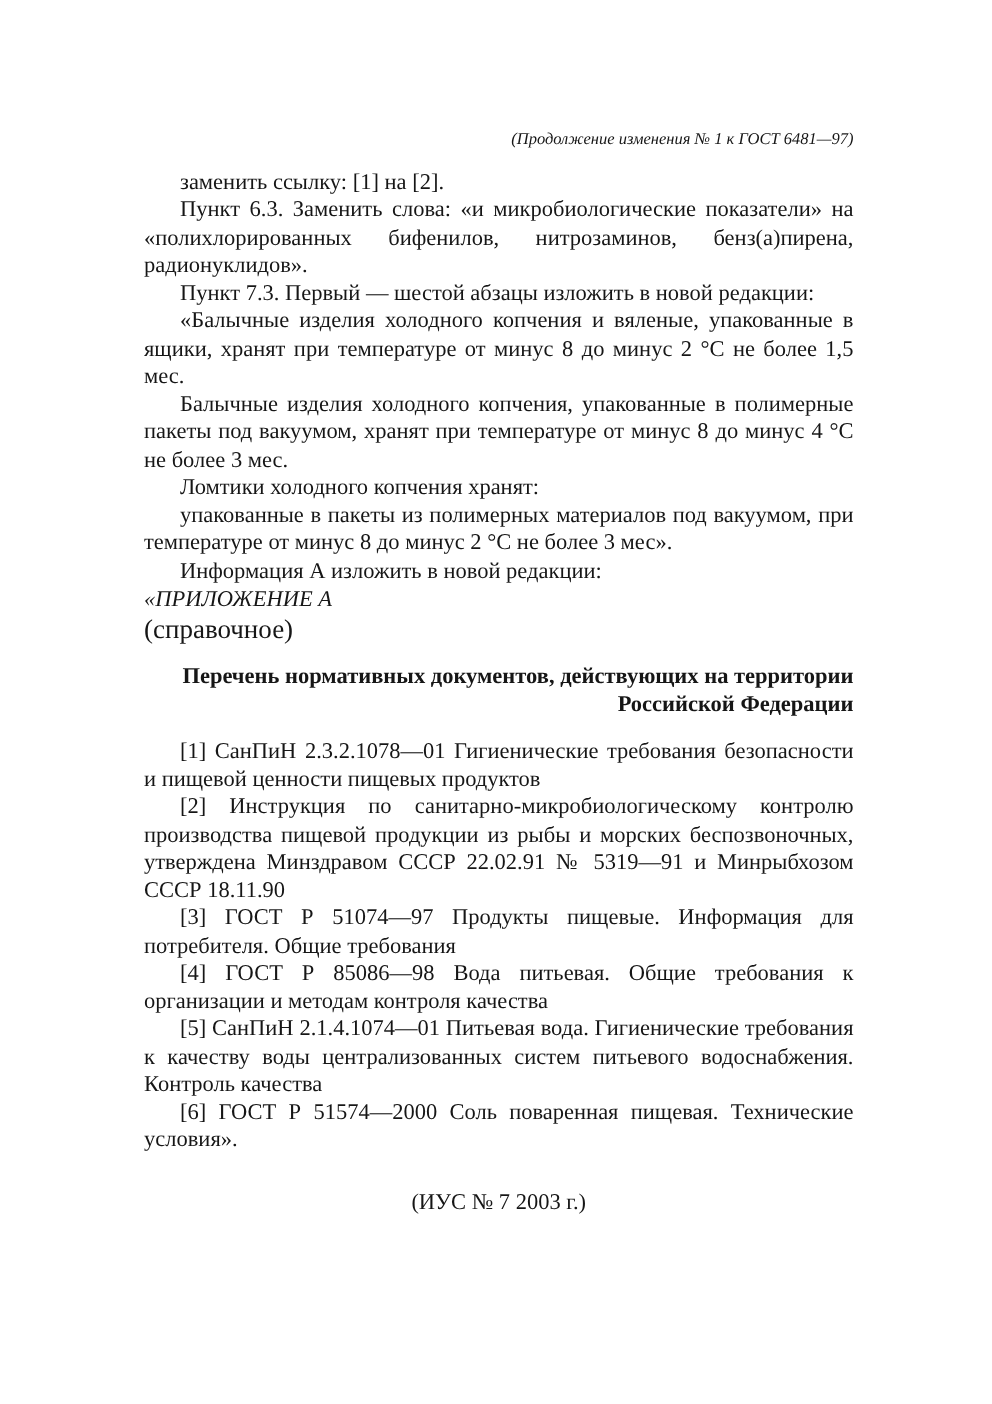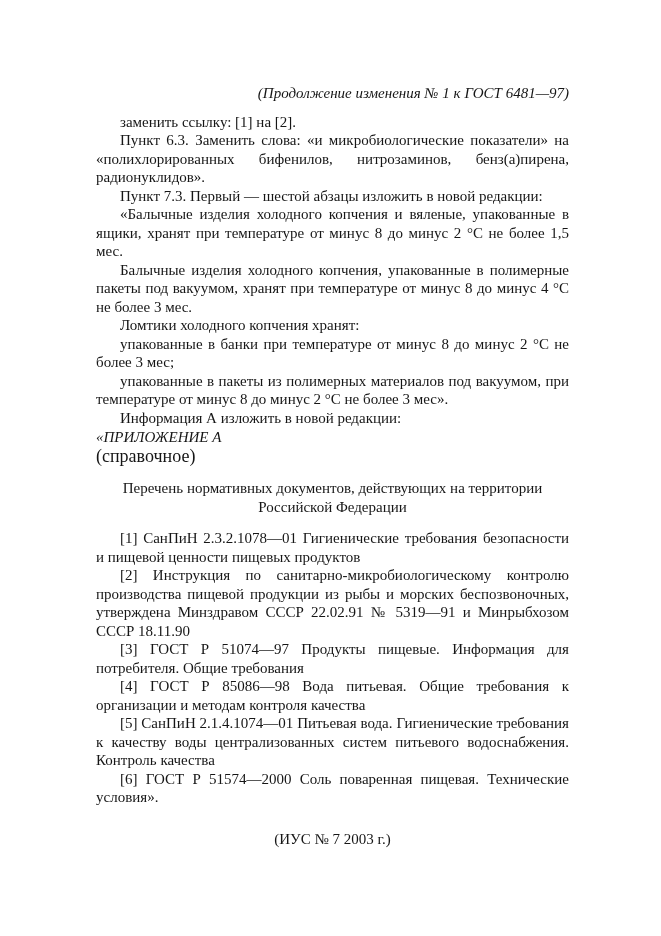--- a/index.html
+++ b/index.html
@@ -17,42 +17,42 @@
     box-sizing: border-box;
     padding: 84px 92px 0 96px;
     font-size: 15px;
     line-height: 18.5px;
     overflow: hidden;
   }
   .running-header {
     font-style: italic;
     text-align: right;
     margin: 0 0 10px 0;
-    font-size: 15px;
+    font-size: 11px;
   }
   p.body-par {
     margin: 0;
     text-indent: 24px;
     text-align: justify;
   }
   .appendix-label {
     margin: 1px 0 0 0;
     text-align: left;
     font-style: italic;
     font-size: 15px;
   }
   .appendix-note {
     margin: 0;
     text-align: left;
     font-size: 18px;
   }
   .section-heading {
     margin: 14px 0 13px 0;
-    text-align: center;
-    font-weight: normal;
+    text-align: right;
+    font-weight: bold;
     font-size: 15px;
   }
   p.ref-item {
     margin: 0;
     text-indent: 24px;
     text-align: justify;
   }
   .issue-note {
     margin: 23px 0 0 0;
     text-align: center;
@@ -64,21 +64,20 @@
 <div class="page">
 
   <div class="running-header">(Продолжение изменения № 1 к ГОСТ 6481—97)</div>
 
   <p class="body-par">заменить ссылку: [1] на [2].</p>
   <p class="body-par">Пункт 6.3. Заменить слова: «и микробиологические показатели» на «полихлорированных бифенилов, нитрозаминов, бенз(а)пирена, радионуклидов».</p>
   <p class="body-par">Пункт 7.3. Первый — шестой абзацы изложить в новой редакции:</p>
   <p class="body-par">«Балычные изделия холодного копчения и вяленые, упакованные в ящики, хранят при температуре от минус 8 до минус 2 °С не более 1,5 мес.</p>
   <p class="body-par">Балычные изделия холодного копчения, упакованные в полимерные пакеты под вакуумом, хранят при температуре от минус 8 до минус 4 °С не более 3 мес.</p>
   <p class="body-par">Ломтики холодного копчения хранят:</p>
-  <p class="body-par">упакованные в банки при температуре от минус 8 до минус 2 °С не более 3 мес;</p>
   <p class="body-par">упакованные в пакеты из полимерных материалов под вакуумом, при температуре от минус 8 до минус 2 °С не более 3 мес».</p>
   <p class="body-par">Информация А изложить в новой редакции:</p>
 
   <p class="appendix-label">«ПРИЛОЖЕНИЕ А</p>
 
   <p class="appendix-note">(справочное)</p>
 
   <p class="section-heading">Перечень нормативных документов, действующих на территории Российской Федерации</p>
 
   <p class="ref-item">[1] СанПиН 2.3.2.1078—01 Гигиенические требования безопасности и пищевой ценности пищевых продуктов</p>

